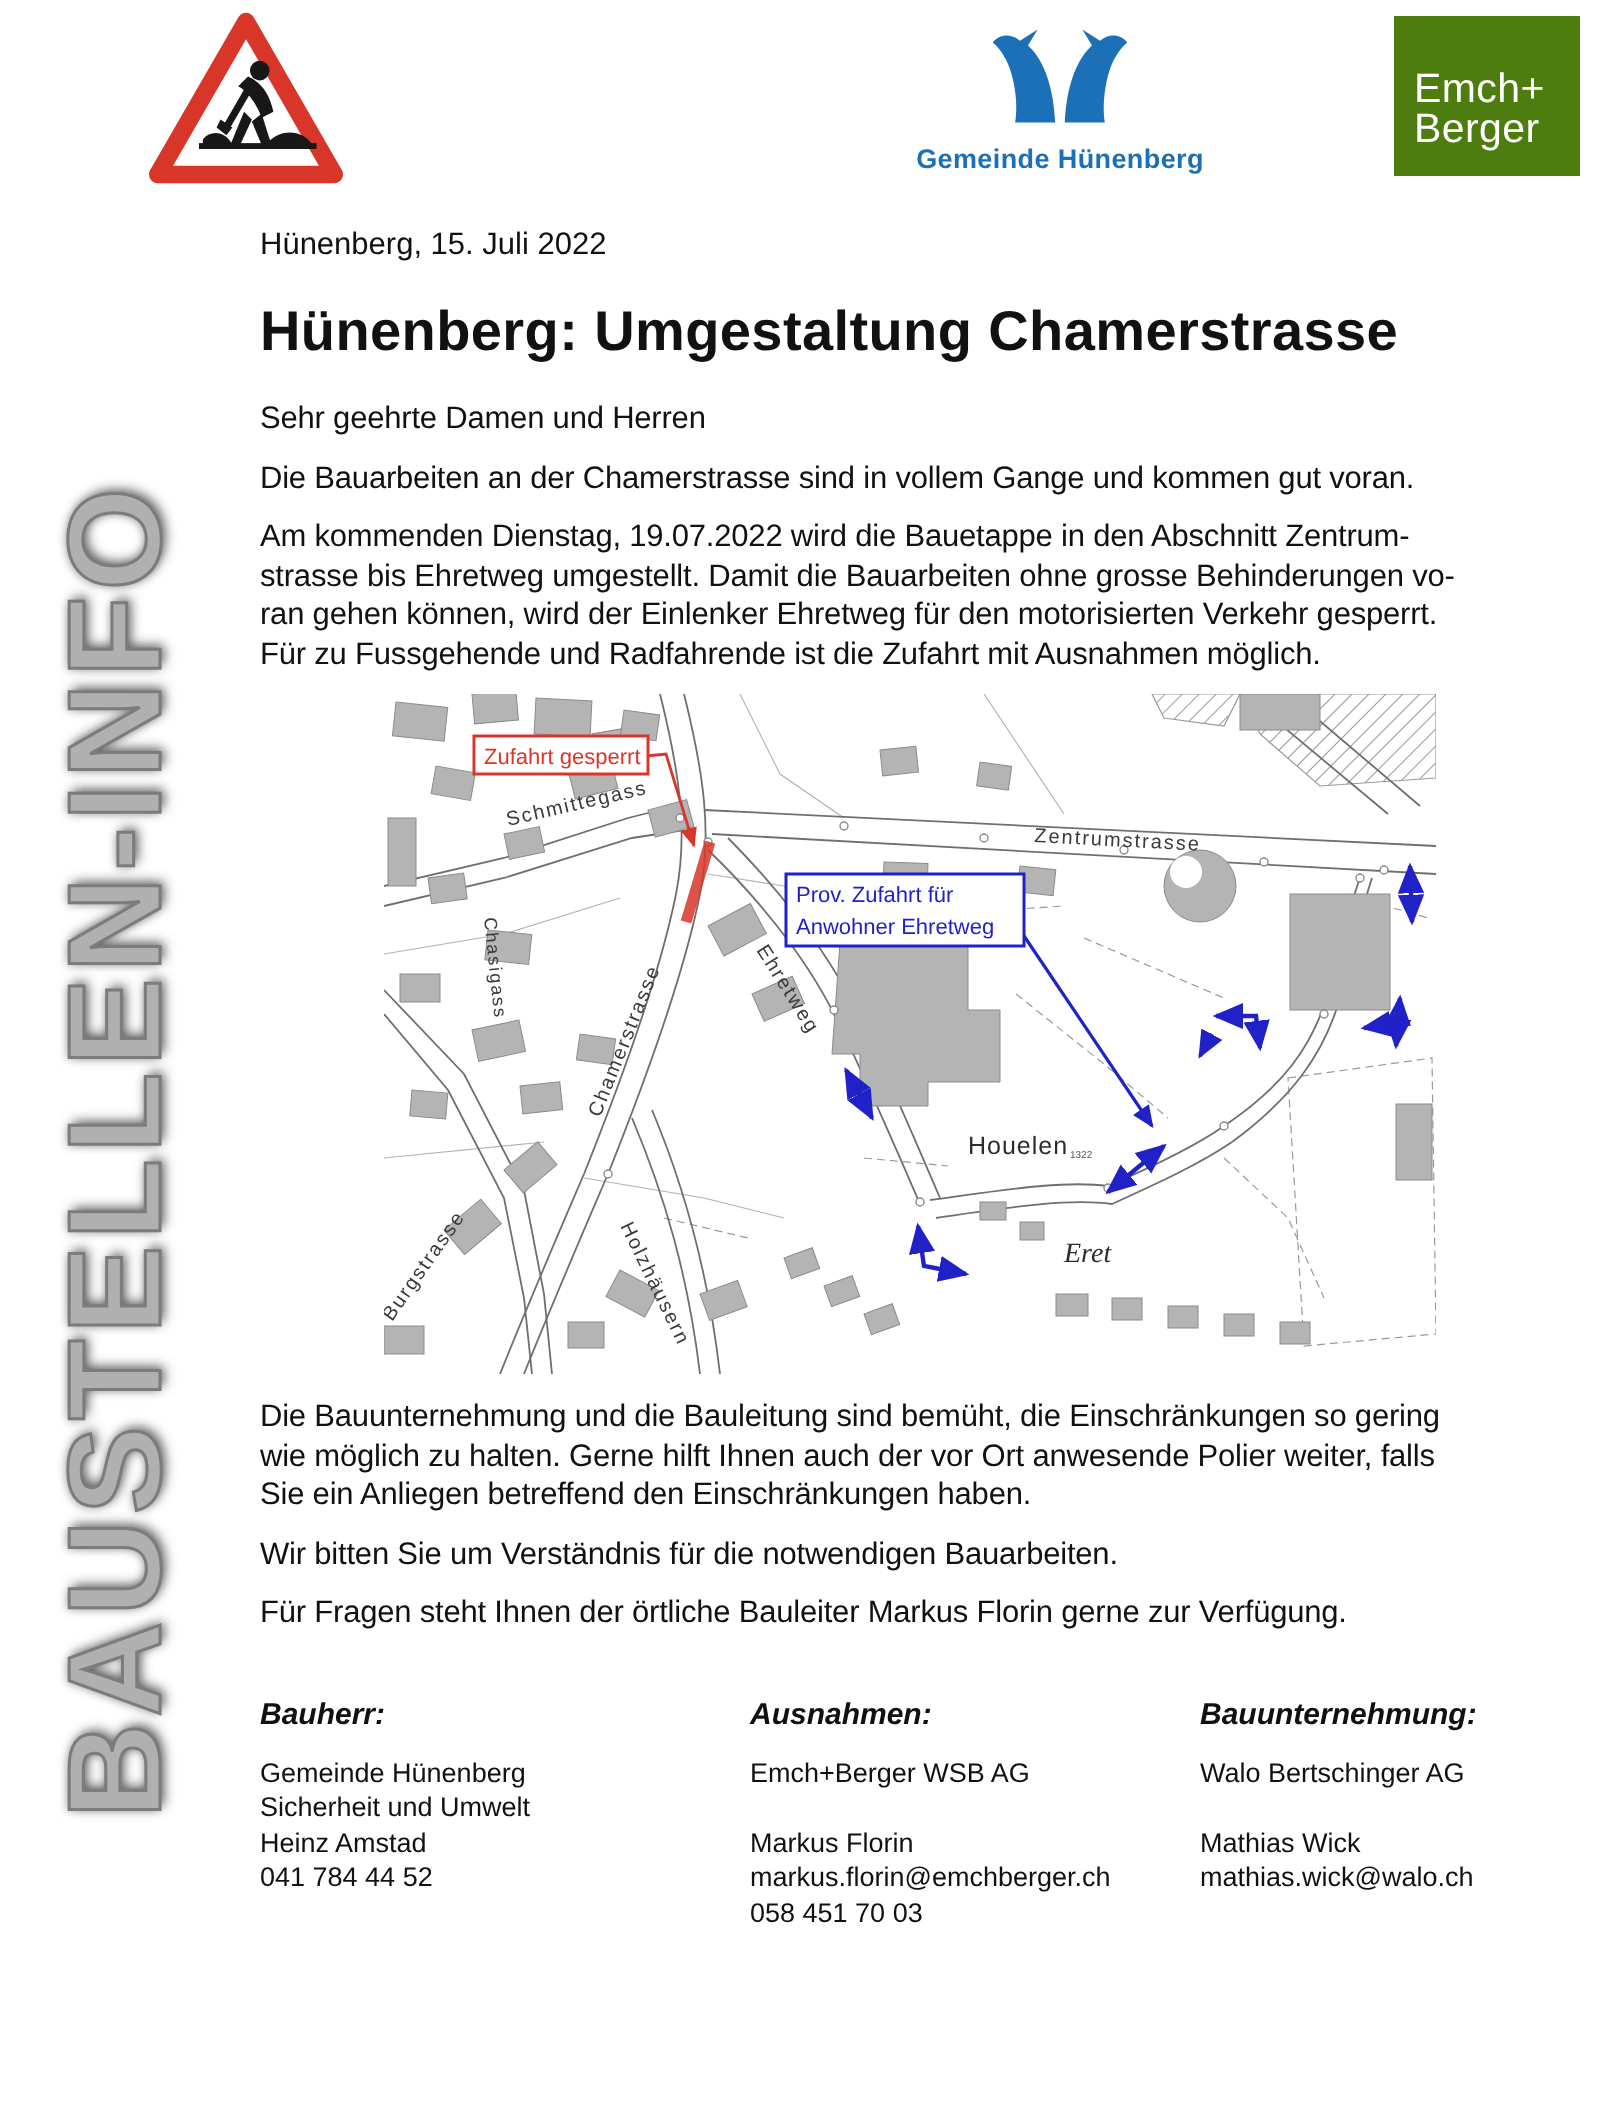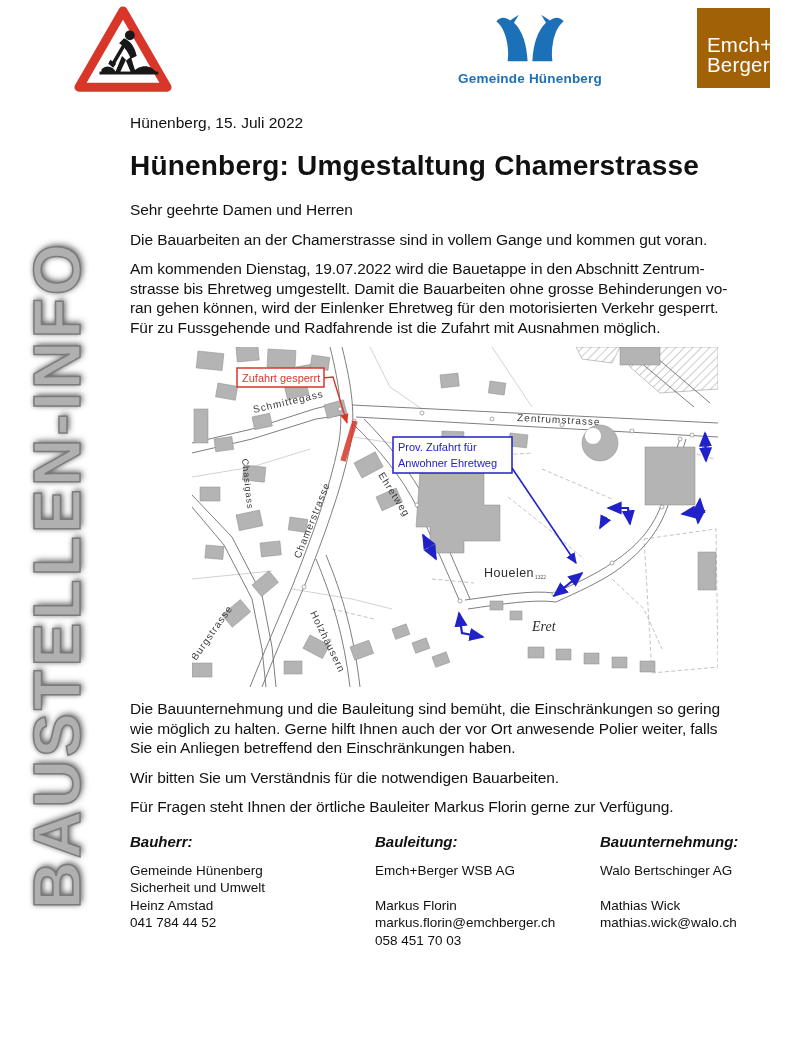--- a/index.html
+++ b/index.html
@@ -14,21 +14,21 @@
     transform:translate(-50%,-50%) rotate(-90deg);
     white-space:nowrap; font-size:66px; font-weight:bold; letter-spacing:3px;
     color:#b0b0b0; -webkit-text-stroke:1.5px #7c7c7c;
     text-shadow:2px 2px 6px rgba(70,70,70,.85), -1px -1px 4px rgba(120,120,120,.5);
   }
   
   .hdr-sign { position:absolute; top:4px; left:74px; }
   .hdr-gemeinde { position:absolute; top:12px; left:445px; width:170px; text-align:center; }
   .hdr-gemeinde .glabel { margin-top:3px; font-size:13.5px; font-weight:bold; color:#1c70b8; letter-spacing:.2px; }
   .hdr-emch {
-    position:absolute; top:8px; left:697px; width:73px; height:80px; background:#a16207;
+    position:absolute; top:8px; left:697px; width:93px; height:80px; background:#4d7c0f;
     color:#fff; font-size:20.5px; line-height:20px; padding:27px 0 0 10px; letter-spacing:.2px;
   }
   
   .content { position:absolute; top:114px; left:130px; width:660px; }
   .date { font-size:15.5px; margin-bottom:18px; }
   .title { font-size:28px; font-weight:bold; letter-spacing:.2px; margin-bottom:18px; }
   .para { font-size:15.5px; line-height:19.5px; white-space:pre-line; margin-bottom:10px; letter-spacing:-0.1px; }
   .highlight { font-size:15.5px; font-weight:bold; margin-bottom:11px; }
   .mb12 { margin-bottom:12px; }
   
@@ -38,21 +38,21 @@
   .road { fill:none; stroke:#6f6f6f; stroke-width:.9; }
   .parcel { fill:none; stroke:#b3b3b3; stroke-width:.6; }
   .parceld { fill:none; stroke:#9a9a9a; stroke-width:.6; stroke-dasharray:4 2.5; }
   .stlbl { fill:#3a3a3a; font-size:10px; letter-spacing:1px; }
   .blue { stroke:#2121c8; fill:none; }
   .bluetxt { fill:#2121c8; font-size:11px; }
   .redtxt { fill:#d9362a; font-size:11px; }
   .nodedot { fill:#fff; stroke:#8a8a8a; stroke-width:.7; }
   
   .footer { position:relative; margin-top:16px; height:130px; font-size:13.5px; }
-  .fcol { position:absolute; top:0; width:235px; }
+  .fcol { position:absolute; top:16px; width:235px; }
   .fcol.c0 { left:0; } .fcol.c1 { left:245px; } .fcol.c2 { left:470px; }
   .fhead { font-size:15px; font-weight:bold; font-style:italic; margin-bottom:12px; }
   .fline { min-height:17.5px; line-height:17.5px; }
 </style>
 </head>
 <body>
 
 <div class="page">
 
   <div class="watermark">BAUSTELLEN-INFO</div>
@@ -273,21 +273,21 @@
 
     <div class="footer">
       <div class="fcol c0">
         <div class="fhead">Bauherr:</div>
         <div class="fline">Gemeinde Hünenberg</div>
         <div class="fline">Sicherheit und Umwelt</div>
         <div class="fline">Heinz Amstad</div>
         <div class="fline">041 784 44 52</div>
       </div>
       <div class="fcol c1">
-        <div class="fhead">Bauleitung:</div>
+        <div class="fhead">Ausnahmen:</div>
         <div class="fline">Emch+Berger WSB AG</div>
         <div class="fline"></div>
         <div class="fline">Markus Florin</div>
         <div class="fline">markus.florin@emchberger.ch</div>
         <div class="fline">058 451 70 03</div>
       </div>
       <div class="fcol c2">
         <div class="fhead">Bauunternehmung:</div>
         <div class="fline">Walo Bertschinger AG</div>
         <div class="fline"></div>

